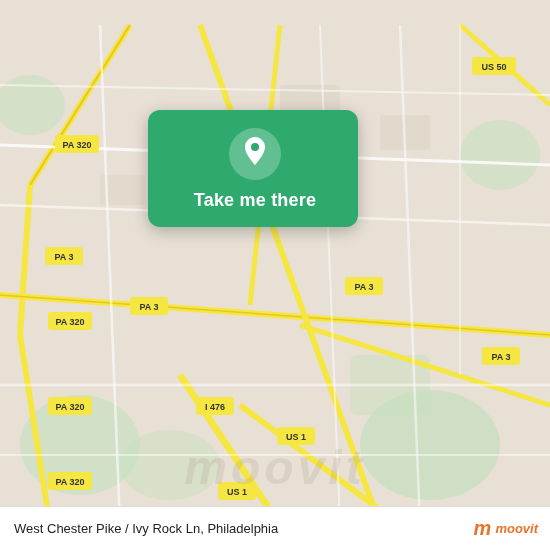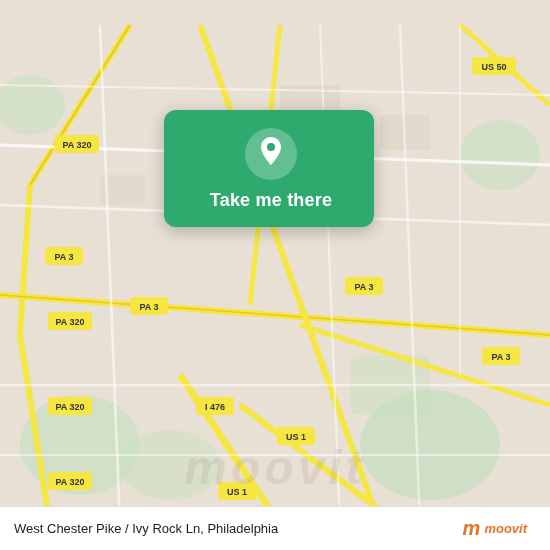--- a/index.html
+++ b/index.html
@@ -35,21 +35,21 @@
       top: 0;
       left: 0;
       width: 100%;
       height: 100%;
     }
 
     
     #popup-card {
       position: absolute;
       top: 110px;
-      left: 164px;
+      left: 148px;
       width: 210px;
       background-color: #2eaa6e;
       border-radius: 12px;
       display: flex;
       flex-direction: column;
       align-items: center;
       padding: 18px 20px 16px 24px;
       box-shadow: 0 4px 16px rgba(0,0,0,0.25);
       z-index: 10;
     }
@@ -76,21 +76,21 @@
       letter-spacing: 0.2px;
     }
 
     
     #bottom-bar {
       position: absolute;
       bottom: 0;
       left: 0;
       width: 100%;
       background: white;
-      padding: 10px 23px 10px 14px;
+      padding: 10px 12px 10px 14px;
       display: flex;
       align-items: center;
       justify-content: space-between;
       z-index: 10;
       border-top: 1px solid #ddd;
     }
 
     #bottom-location-text {
       font-size: 13px;
       color: #222;

